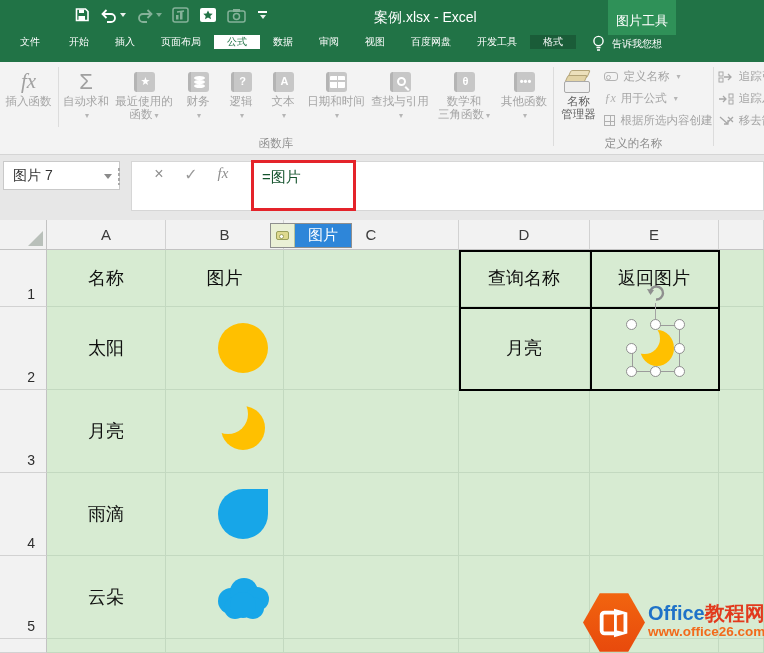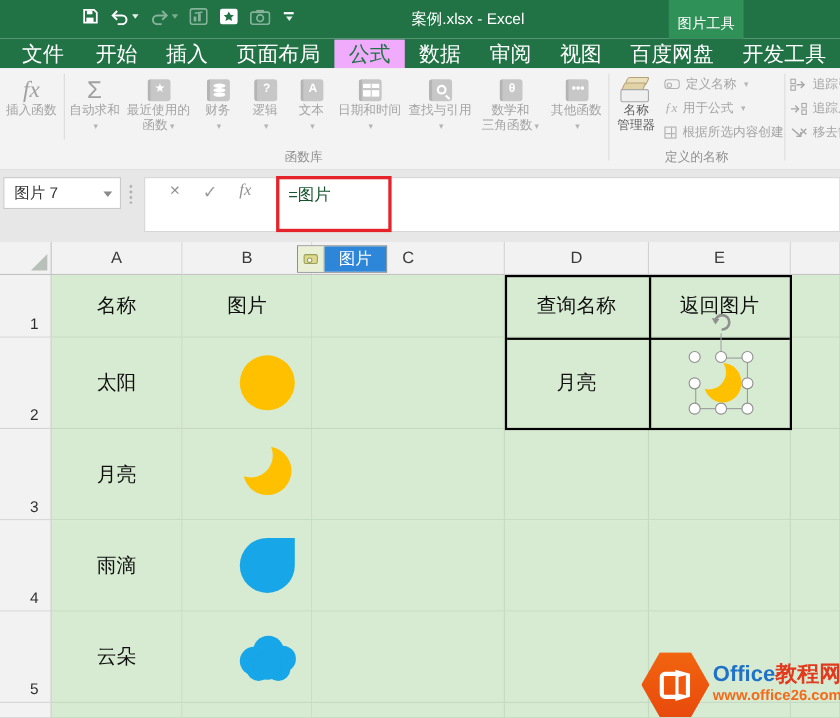--- a/index.html
+++ b/index.html
@@ -15,24 +15,24 @@
   .qat-item { display:flex; align-items:center; gap:2px; }
   .dim { opacity:.45; }
   .mini-caret { width:0; height:0; border-left:3.5px solid transparent; border-right:3.5px solid transparent; border-top:4px solid rgba(255,255,255,.9); }
   .qat-caret-wrap { display:flex; flex-direction:column; align-items:center; gap:2px; margin-left:2px; }
   .qat-caret-bar { width:9px; height:2px; background:#fff; }
   #title { position:absolute; left:374px; top:9px; color:#fff; font-size:14px; white-space:nowrap; }
   #ctx-group { position:absolute; left:608px; top:0; width:68px; height:35px; background:#2f9158;
     color:#fff; font-size:13px; display:flex; align-items:center; justify-content:center; padding-top:6px; }
   
   #tabstrip { position:absolute; left:0; top:35px; width:764px; height:27px; background:#217346;
-    display:flex; align-items:flex-end; color:#fff; font-size:19px; white-space:nowrap; }
+    display:flex; align-items:flex-start; color:#fff; font-size:10px; white-space:nowrap; }
   .tab { display:flex; align-items:center; padding:0 13px; cursor:default; }
   .tab.file { padding:0 16px; margin-left:4px; }
-  .tab.active { background:#f0abfc; color:#217346; }
+  .tab.active { background:#ffffff; color:#217346; }
   .tab.ctx { background:#1a5c38; }
   .tellme { display:flex; align-items:center; gap:7px; margin-left:16px; overflow:hidden; }
   
   #ribbon { position:absolute; left:0; top:62px; width:764px; height:93px; background:#f3f3f3;
     border-bottom:1px solid #d5d5d5; display:flex; }
   .rgroup { display:flex; flex-direction:column; height:100%; }
   .rbody { display:flex; flex:1; align-items:stretch; }
   .rfoot { height:19px; text-align:center; font-size:11.5px; color:#8f8f8f; line-height:16px; }
   .vsep { width:1px; background:#dcdcdc; margin:5px 1px 8px 1px; }
   .rbtn { display:flex; flex-direction:column; align-items:center; padding-top:6px;
@@ -58,21 +58,21 @@
   .srow { display:flex; align-items:center; gap:5px; font-size:11.5px; color:#a4a4a4; height:21px; white-space:nowrap; }
   .tagicon { width:14px; height:9px; border:1.5px solid #b3b3b3; border-radius:3px; position:relative; flex:none; }
   .tagicon::after { content:""; position:absolute; left:1px; top:1.5px; width:3px; height:3px; border-radius:50%; border:1px solid #b3b3b3; }
   .fxsmall { font-family:"Liberation Serif","DejaVu Serif",serif; font-style:italic; font-size:12px; color:#b0b0b0; flex:none; }
   .grid4 { width:11px; height:11px; border:1px solid #b0b0b0; flex:none;
     background-image:linear-gradient(#b0b0b0,#b0b0b0),linear-gradient(#b0b0b0,#b0b0b0);
     background-size:1px 100%,100% 1px; background-position:5px 0,0 5px; background-repeat:no-repeat; }
   .auditicon { flex:none; }
   
   #formula-row { position:absolute; left:0; top:155px; width:764px; height:65px; background:#e7e7e7; }
-  #name-box { position:absolute; left:3px; top:6px; width:107px; height:29px; background:#fff;
+  #name-box { position:absolute; left:3px; top:6px; width:117px; height:29px; background:#fff;
     border:1px solid #c9c9c9; display:flex; align-items:center; font-size:14px; color:#333; padding-left:9px; }
   #name-box .nb-caret { position:absolute; right:7px; top:12px; }
   .nb-caret { width:0; height:0; border-left:4px solid transparent; border-right:4px solid transparent; border-top:5px solid #8a8a8a; }
   #fdots { position:absolute; left:117px; top:12px; width:4px; height:18px;
     background-image:radial-gradient(circle,#a9a9a9 1.2px,transparent 1.4px); background-size:4px 5px; }
   #fpanel { position:absolute; left:131px; top:6px; width:633px; height:50px; background:#fff; border:1px solid #d6d6d6; }
   .fbtn { position:absolute; top:3px; font-size:16px; color:#8f8f8f; width:22px; text-align:center; }
   #fx-cancel { left:16px; }
   #fx-enter  { left:48px; color:#9a9a9a; }
   #fx-insert { left:80px; font-family:"Liberation Serif","DejaVu Serif",serif; font-style:italic; font-size:15px; }

